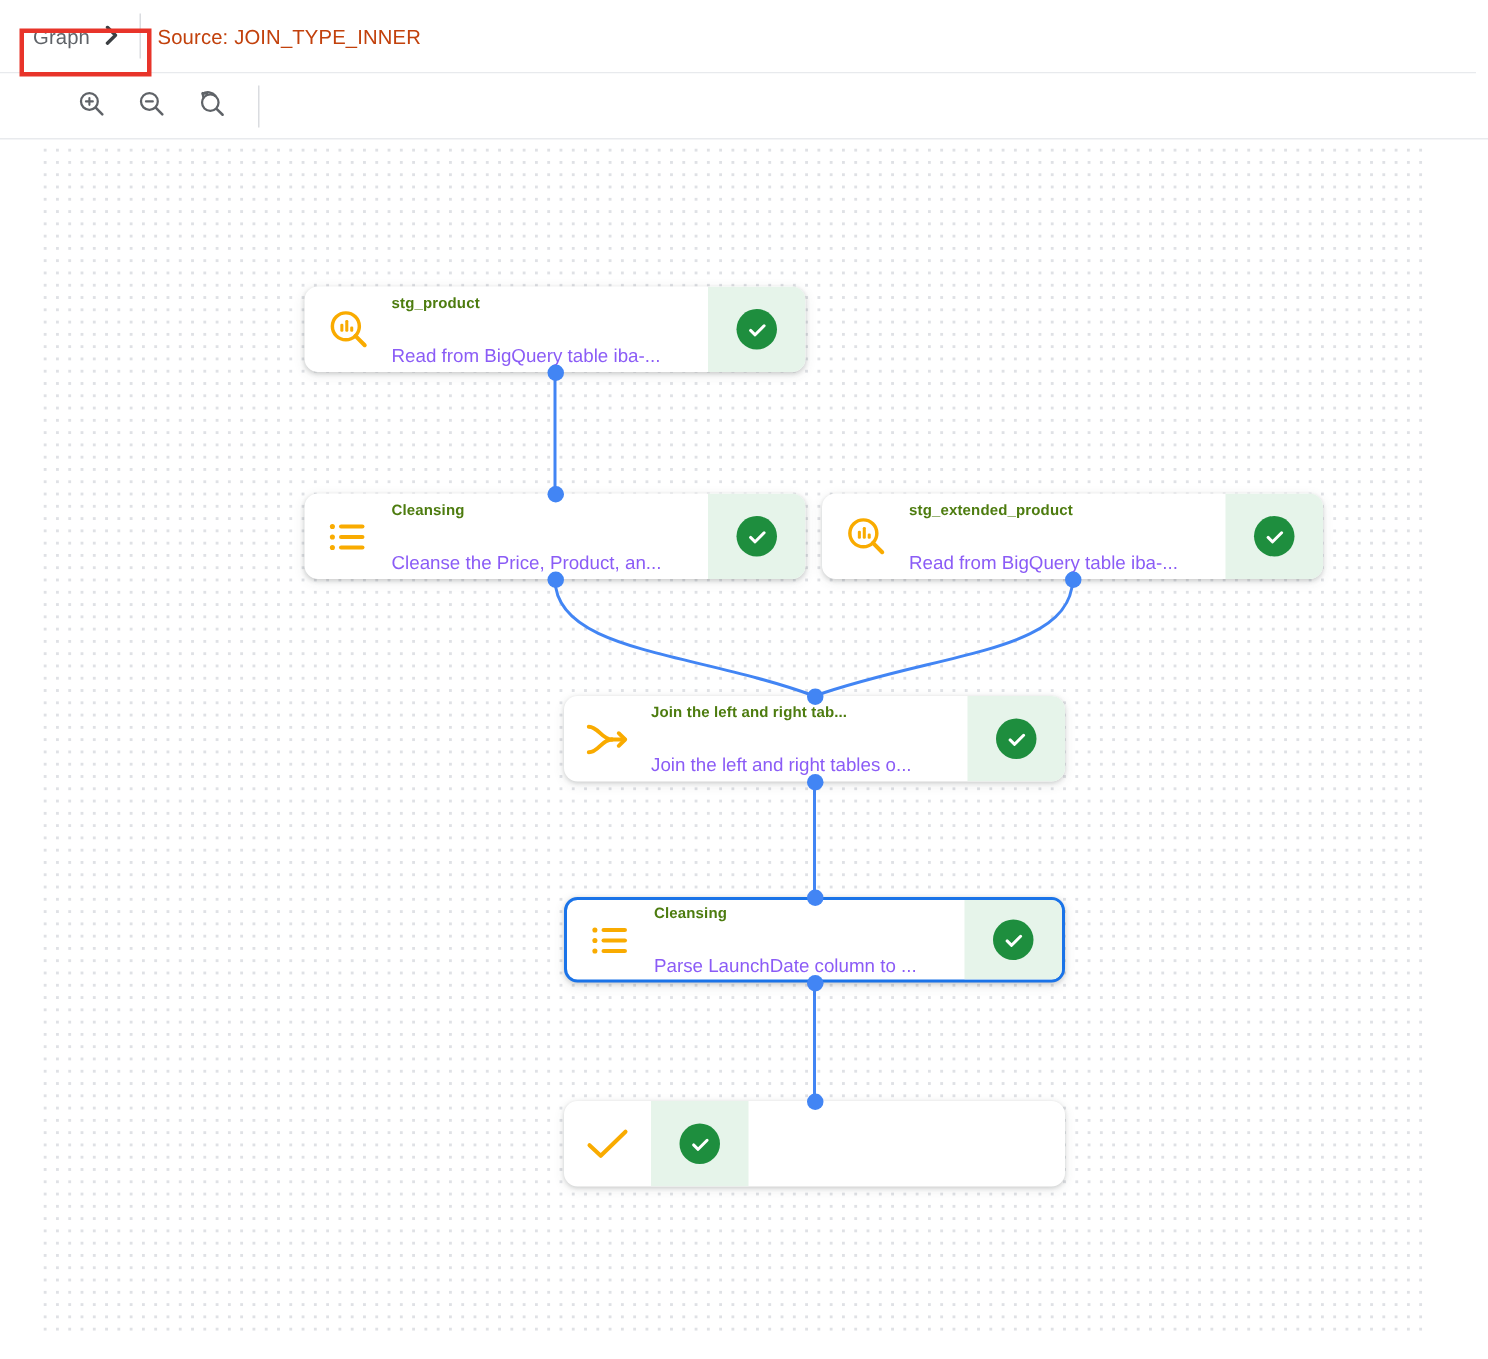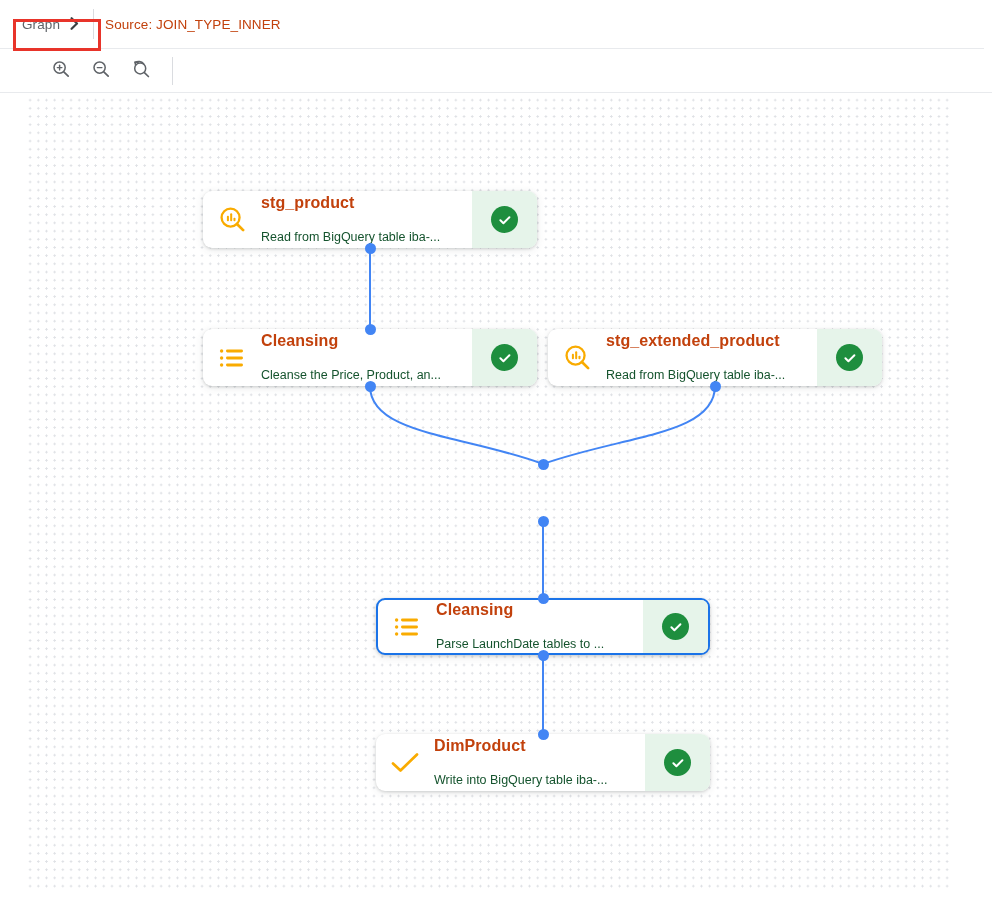--- a/index.html
+++ b/index.html
@@ -154,31 +154,31 @@
   }
   .node-body {
     flex: 1 1 auto;
     display: flex;
     flex-direction: column;
     justify-content: center;
     min-width: 0;
     padding-right: 8px;
   }
   .node-title {
-    font-size: 16px;
+    font-size: 10px;
     font-weight: bold;
-    color: #c2410c;
+    color: #4d7c0f;
     line-height: 17px;
     white-space: nowrap;
     overflow: hidden;
     letter-spacing: .1px;
   }
   .node-sub {
     font-size: 12.5px;
-    color: #14532d;
+    color: #8b5cf6;
     line-height: 17px;
     white-space: nowrap;
     overflow: hidden;
     margin-top: 18px;
   }
   .node-status {
     width: 65px;
     flex: 0 0 65px;
     background: #e6f4ea;
     display: flex;
@@ -338,55 +338,72 @@
     </div>
     <div class="node-status">
       <div class="status-circle">
         <svg width="16" height="16" viewBox="0 0 16 16" aria-hidden="true">
           <path d="M3.4 8.3 L6.4 11.2 L12.4 5.2" fill="none" stroke="#ffffff" stroke-width="2" stroke-linecap="round" stroke-linejoin="round"></path>
         </svg>
       </div>
     </div>
   </div>
 
+  <div class="node" style="left:351px; top:369px; width:334px;">
+    <div class="node-icon">
+      <svg width="30" height="26" viewBox="0 0 30 26" aria-hidden="true">
+        <path d="M2.5 4.5 C9 4.5 11 13 18 13" fill="none" stroke="#f9ab00" stroke-width="2.6" stroke-linecap="round"></path>
+        <path d="M2.5 21.5 C9 21.5 11 13 18 13" fill="none" stroke="#f9ab00" stroke-width="2.6" stroke-linecap="round"></path>
+        <path d="M18 13 L26.5 13" fill="none" stroke="#f9ab00" stroke-width="2.6" stroke-linecap="round"></path>
+        <path d="M22.5 8.8 L26.8 13 L22.5 17.2" fill="none" stroke="#f9ab00" stroke-width="2.6" stroke-linecap="round" stroke-linejoin="round"></path>
+      </svg>
+    </div>
+    <div class="node-body">
+      <div class="node-title">Join the left and right tab...</div>
+      <div class="node-sub">Join the left and right tables o...</div>
+    </div>
+    <div class="node-status">
+      <div class="status-circle">
+        <svg width="16" height="16" viewBox="0 0 16 16" aria-hidden="true">
+          <path d="M3.4 8.3 L6.4 11.2 L12.4 5.2" fill="none" stroke="#ffffff" stroke-width="2" stroke-linecap="round" stroke-linejoin="round"></path>
+        </svg>
+      </div>
+    </div>
+  </div>
 
   <div class="node selected" style="left:351px; top:503px; width:334px;">
     <div class="node-icon">
       <svg width="28" height="28" viewBox="0 0 28 28" aria-hidden="true">
         <circle cx="3.6" cy="7" r="1.7" fill="#f9ab00"></circle>
         <circle cx="3.6" cy="14" r="1.7" fill="#f9ab00"></circle>
         <circle cx="3.6" cy="21" r="1.7" fill="#f9ab00"></circle>
         <rect x="8" y="5.6" width="17" height="2.8" rx="1.4" fill="#f9ab00"></rect>
         <rect x="8" y="12.6" width="17" height="2.8" rx="1.4" fill="#f9ab00"></rect>
         <rect x="8" y="19.6" width="17" height="2.8" rx="1.4" fill="#f9ab00"></rect>
       </svg>
     </div>
     <div class="node-body">
       <div class="node-title">Cleansing</div>
-      <div class="node-sub">Parse LaunchDate tables to ...</div>
+      <div class="node-sub">Parse LaunchDate column to ...</div>
     </div>
     <div class="node-status">
       <div class="status-circle">
         <svg width="16" height="16" viewBox="0 0 16 16" aria-hidden="true">
           <path d="M3.4 8.3 L6.4 11.2 L12.4 5.2" fill="none" stroke="#ffffff" stroke-width="2" stroke-linecap="round" stroke-linejoin="round"></path>
         </svg>
       </div>
     </div>
   </div>
 
   <div class="node" style="left:351px; top:639px; width:334px;">
     <div class="node-icon">
       <svg width="30" height="26" viewBox="0 0 30 26" aria-hidden="true">
         <path d="M3 13.5 L10.5 20.5 L27 4.5" fill="none" stroke="#f9ab00" stroke-width="2.7" stroke-linecap="round" stroke-linejoin="round"></path>
       </svg>
     </div>
-    <div class="node-body">
-      <div class="node-title">DimProduct</div>
-      <div class="node-sub">Write into BigQuery table iba-...</div>
-    </div>
     <div class="node-status">
       <div class="status-circle">
         <svg width="16" height="16" viewBox="0 0 16 16" aria-hidden="true">
           <path d="M3.4 8.3 L6.4 11.2 L12.4 5.2" fill="none" stroke="#ffffff" stroke-width="2" stroke-linecap="round" stroke-linejoin="round"></path>
         </svg>
       </div>
     </div>
   </div>
 </div>
 

